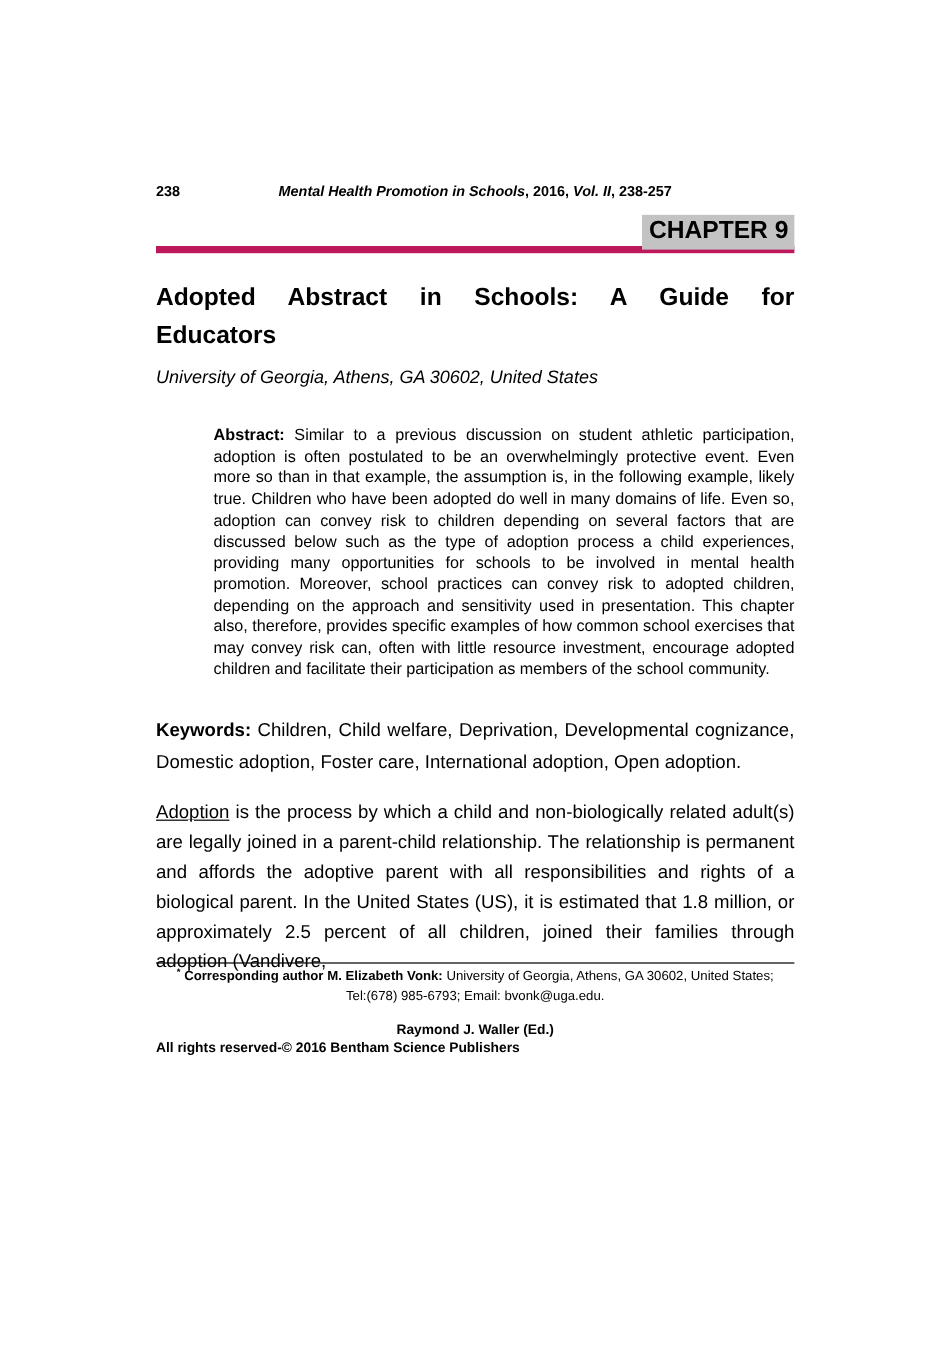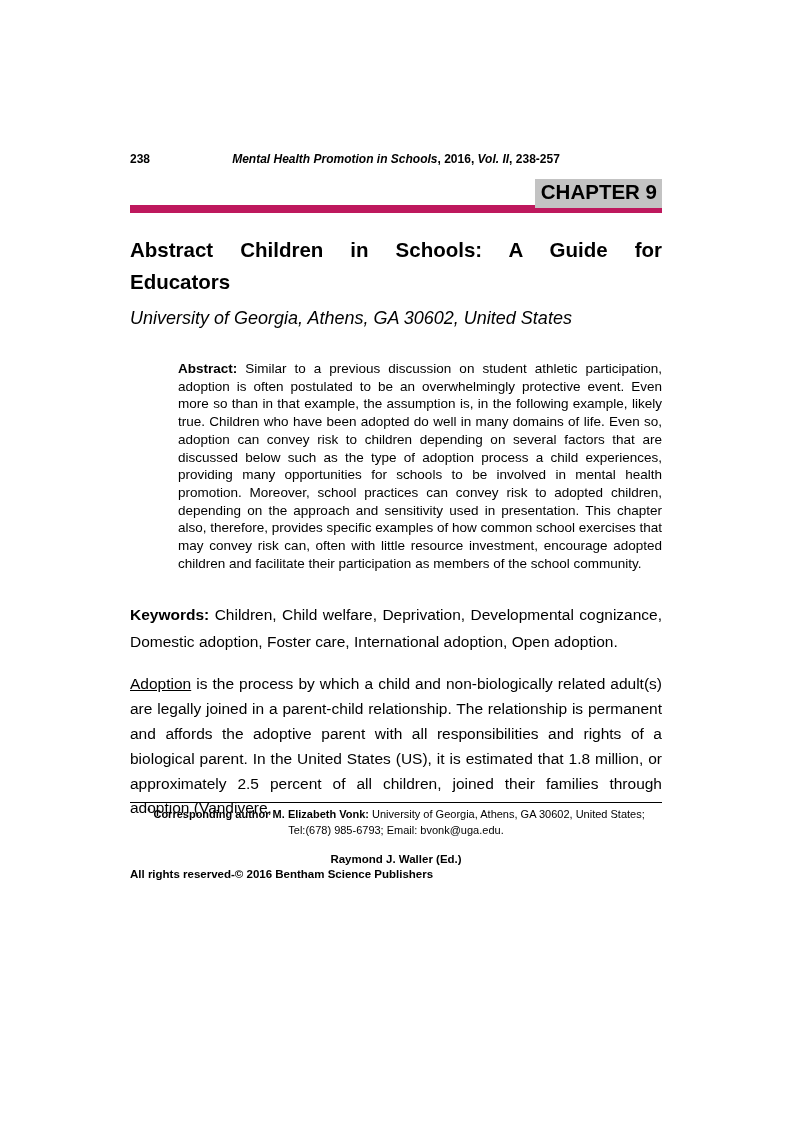--- a/index.html
+++ b/index.html
@@ -36,21 +36,21 @@
   }
   .running-head {
     display: block;
     text-align: center;
   }
   .running-head .ital { font-style: italic; }
   
   .chapter-row {
     margin-top: 7px;
     height: 29px;
-    border-bottom: 8px solid #be185d;
+    border-bottom: 6px solid #be185d;
     text-align: right;
   }
   .chapter-badge {
     display: inline-block;
     position: relative;
     top: 3px;
     background: #c3c3c3;
     font-weight: bold;
     font-size: 20.5px;
     line-height: 26px;
@@ -77,21 +77,21 @@
   }
   .authors .name { font-weight: bold; }
   .authors sup {
     font-size: 9px;
     font-weight: bold;
     vertical-align: super;
     line-height: 0;
   }
   .affiliation {
     margin: 10px 0 0 0;
-    font-size: 18px;
+    font-size: 15px;
     font-style: italic;
   }
   
   .abstract {
     margin: 31px 0 0 48px;
     font-size: 13.5px;
     line-height: 17.7px;
     text-align: justify;
   }
   .abstract .label { font-weight: bold; }
@@ -162,21 +162,21 @@
     <div class="header-row">
       <span class="page-num">238</span>
       <span class="running-head"><span class="ital">Mental Health Promotion in Schools</span><span>, 2016, </span><span class="ital">Vol. II</span><span>, 238-257</span></span>
     </div>
 
     <div class="chapter-row">
       <span class="chapter-badge">CHAPTER 9</span>
     </div>
 
     <h1 class="title">
-      <span class="title-line1">Abstract Children in Schools: A Guide for</span>
+      <span class="title-line1">Adopted Abstract in Schools: A Guide for</span>
       <span class="title-line2">Educators</span>
     </h1>
 
 
     <p class="affiliation">University of Georgia, Athens, GA 30602, United States</p>
 
     <p class="abstract"><span class="label">Abstract:</span> <span>Similar to a previous discussion on student athletic participation, adoption is often postulated to be an overwhelmingly protective event. Even more so than in that example, the assumption is, in the following example, likely true. Children who have been adopted do well in many domains of life. Even so, adoption can convey risk to children depending on several factors that are discussed below such as the type of adoption process a child experiences, providing many opportunities for schools to be involved in mental health promotion. Moreover, school practices can convey risk to adopted children, depending on the approach and sensitivity used in presentation. This chapter also, therefore, provides specific examples of how common school exercises that may convey risk can, often with little resource investment, encourage adopted children and facilitate their participation as members of the school community.</span></p>
 
     <p class="keywords"><span class="label">Keywords:</span><span> Children, Child welfare, Deprivation, Developmental cognizance, Domestic adoption, Foster care, International adoption, Open adoption.</span></p>
 

